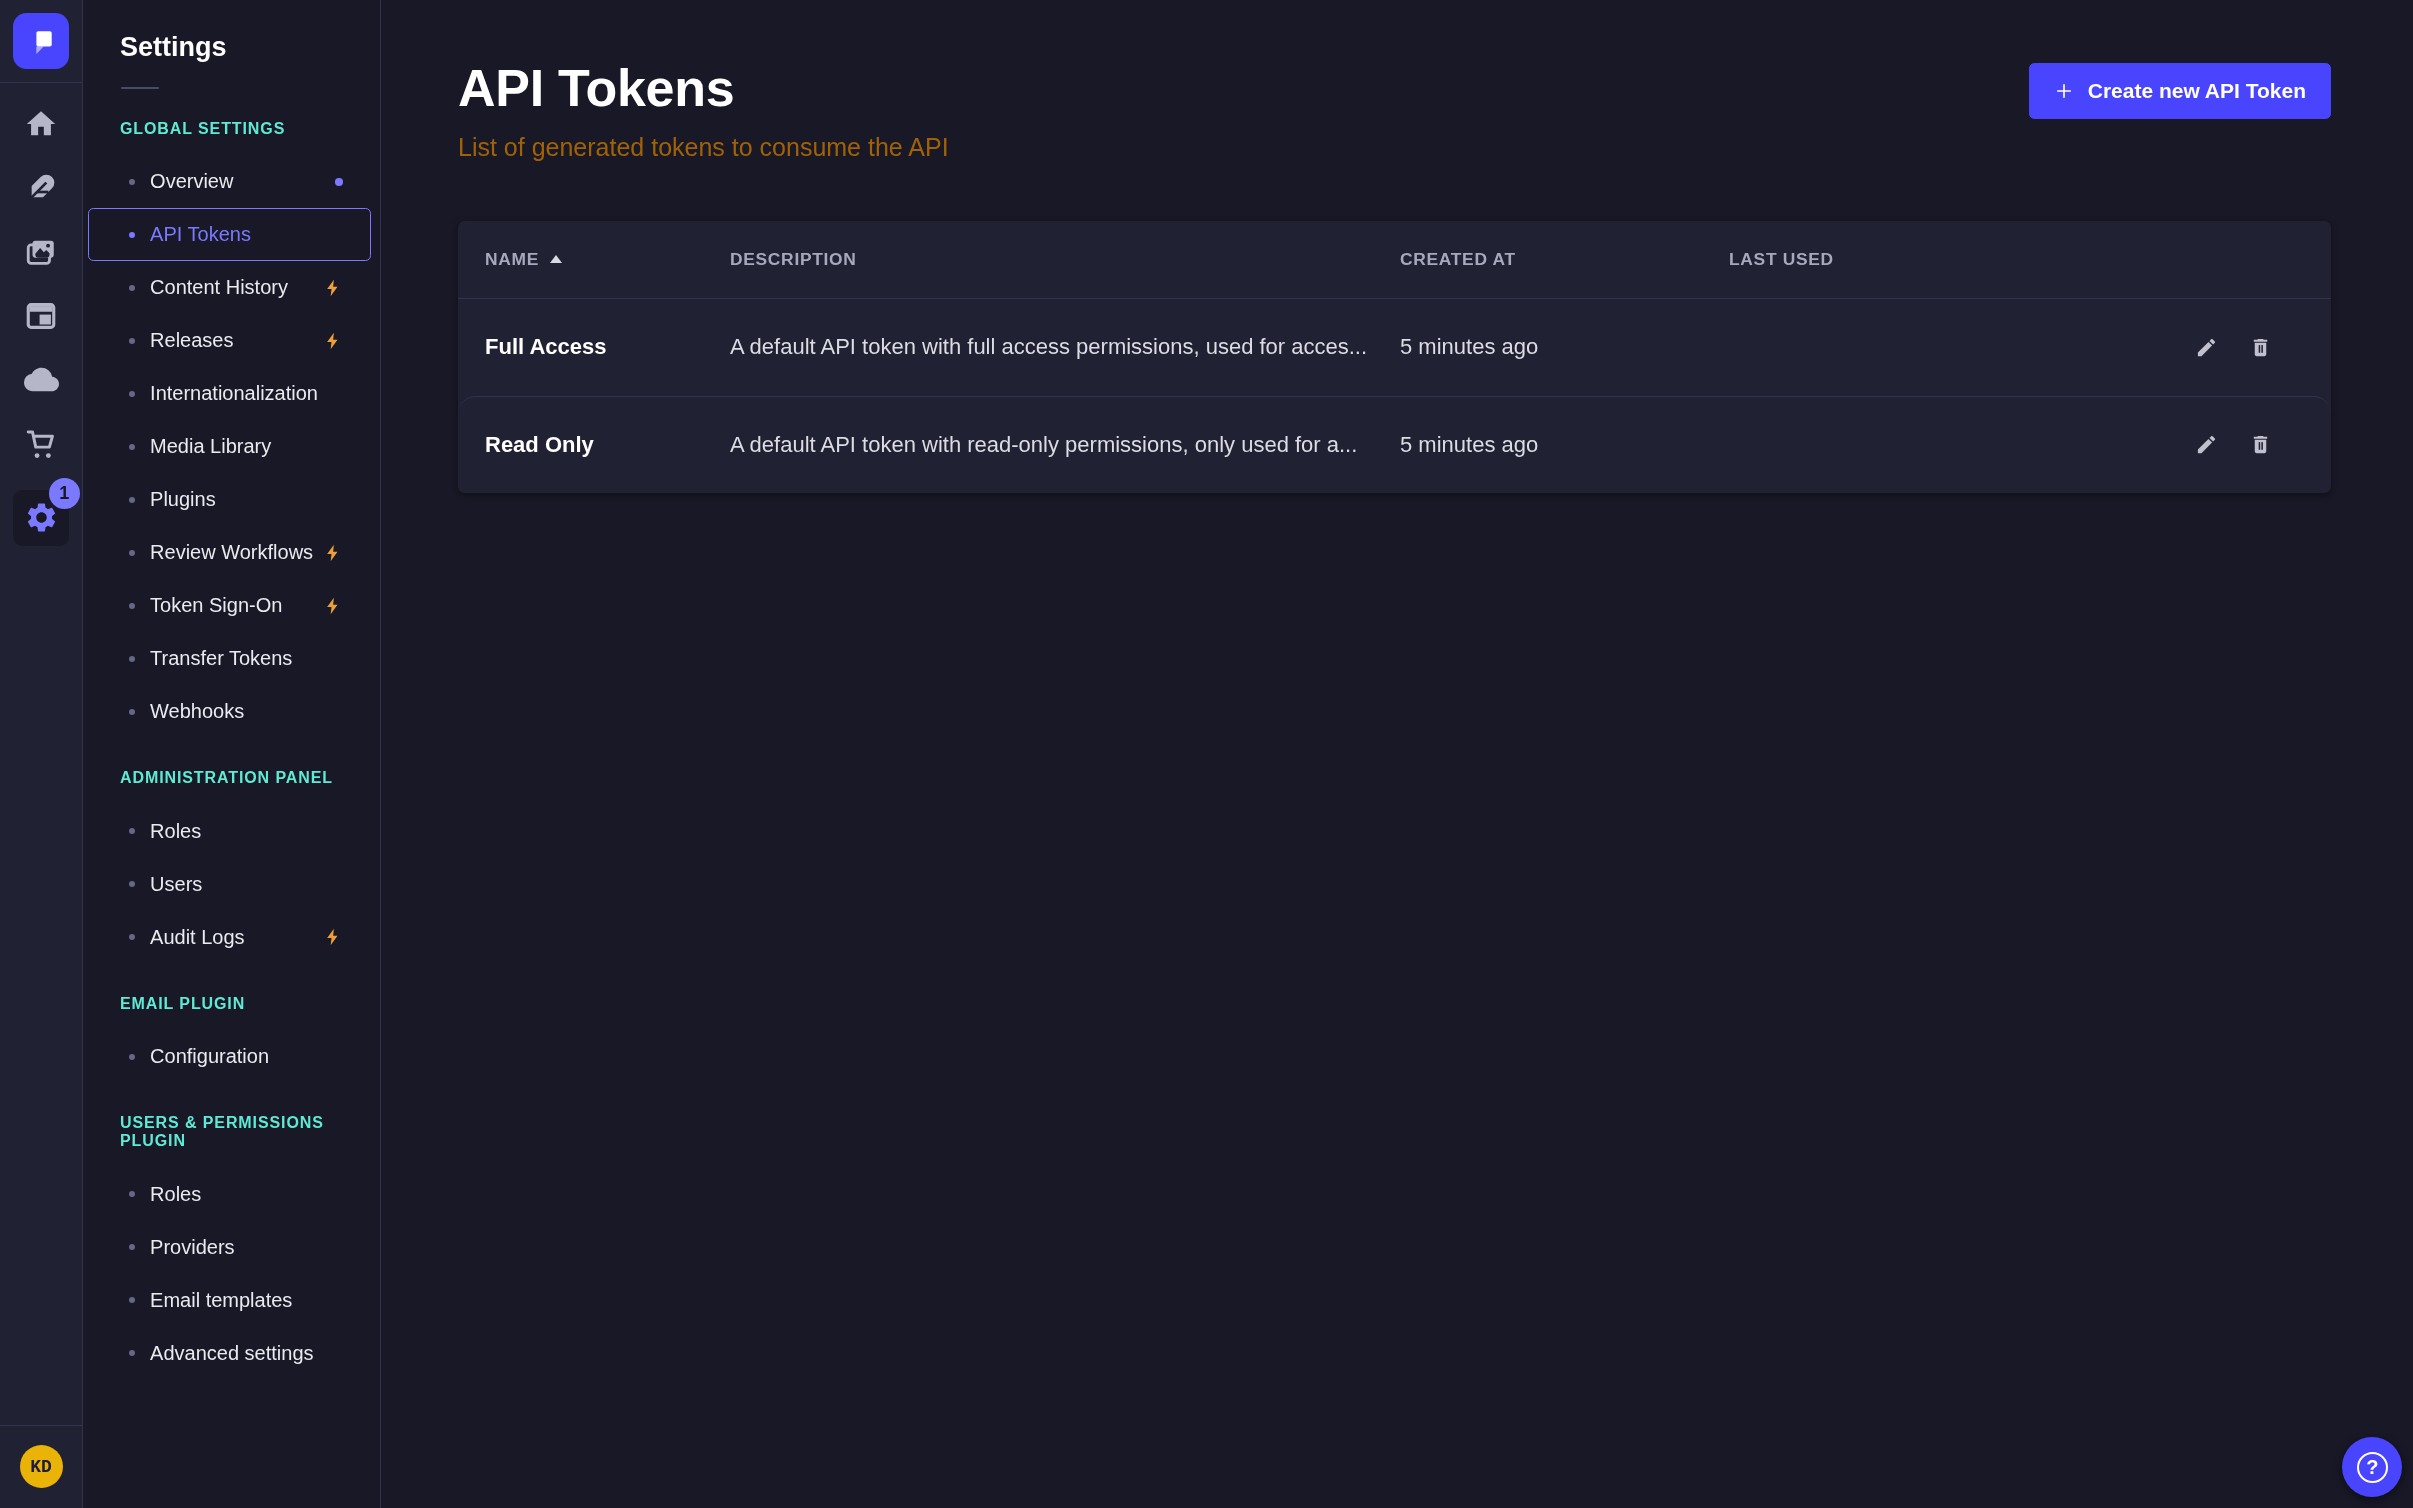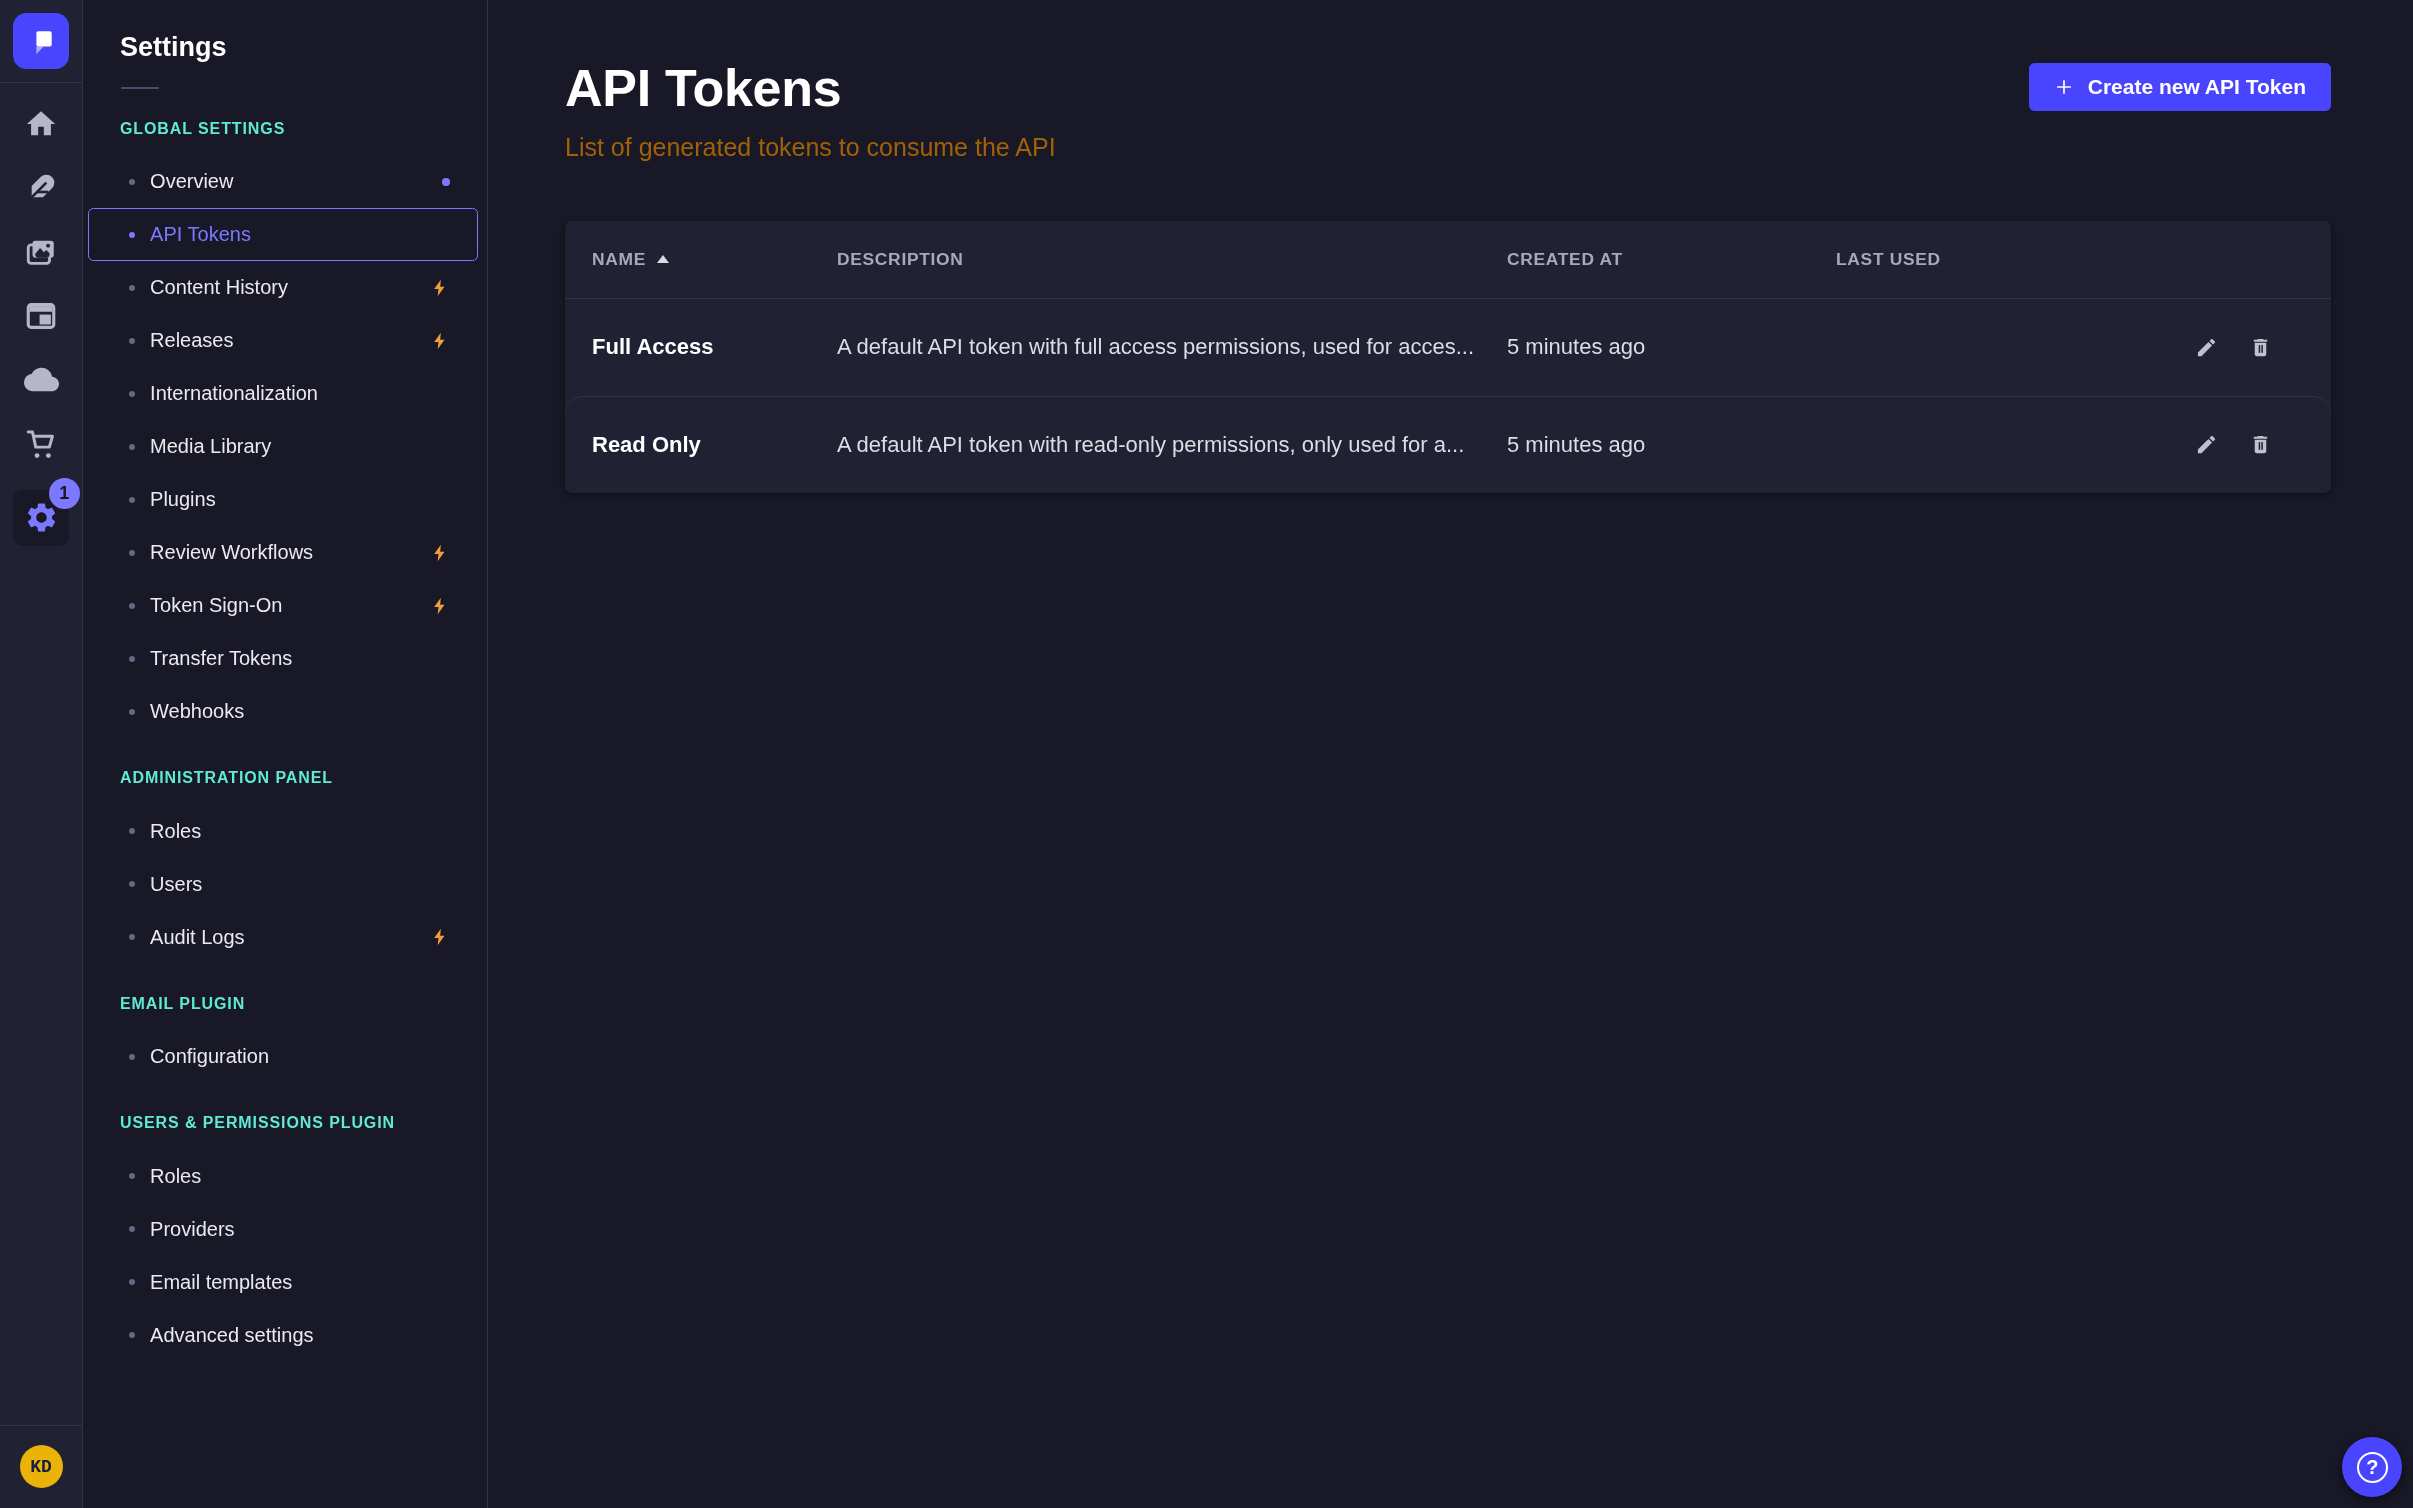--- a/index.html
+++ b/index.html
@@ -25,21 +25,21 @@
   .gear-badge { position:absolute; top:-12px; right:-10.7px; width:31px; height:31px;
                 border-radius:50%; background:#7b79ff; color:#181826; font-size:18px;
                 font-weight:700; display:flex; align-items:center; justify-content:center; }
   .rail-bottom { margin-top:auto; width:100%; display:flex; flex-direction:column; align-items:center; }
   .avatar-btn { width:43px; height:43px; border-radius:50%; background:#eab308; color:#1d1d42;
                 font-size:18px; font-weight:700; display:flex; align-items:center;
                 justify-content:center; border:none; margin:19px 0 20px; cursor:pointer;
                 font-family:Liberation Mono, monospace; }
 
   
-  .subnav { width:405px; background:#181826; border-right:0.7px solid #32324d;
+  .subnav { width:298px; background:#181826; border-right:0.7px solid #32324d;
             padding-top:32px; flex-shrink:0; }
   .subnav-title { margin-left:37px; font-size:27px; font-weight:700; color:#ffffff; }
   .subnav-title-divider { width:38px; height:2px; border-radius:1.3px; background:#4a4a6a;
                           margin:24px 0 0 38px; }
   .section { margin-top:31px; }
   .section:first-of-type { margin-top:35px; }
   .section-label { margin-left:37px; font-size:16px; font-weight:700; letter-spacing:0.9px;
                    color:#5eead4; }
   .items { margin:17.4px 9.4px 0 5.4px; }
   .item { display:flex; align-items:center; height:53px; padding:0 27px 0 40px;
@@ -50,21 +50,21 @@
   .item.active .bullet { background:#7b79ff; }
   .ndot { margin-left:auto; width:7.4px; height:7.4px; border-radius:50%; background:#7b79ff; }
   .bolt { margin-left:auto; color:#ee9f3c; display:flex; }
 
   
   .main { flex:1; padding:58px 82px 0 77px; }
   .page-header { display:flex; justify-content:space-between; align-items:flex-start; }
   .page-title { font-size:52px; font-weight:700; color:#ffffff; letter-spacing:-0.3px; }
   .page-subtitle { margin-top:14.7px; font-size:25px; color:#a16207; }
   .create-btn { display:flex; align-items:center; gap:13.4px; background:#4945ff;
-                border:0.7px solid #4945ff; border-radius:5.4px; height:48px; padding:0 24px;
+                border:0.7px solid #4945ff; border-radius:5.4px; height:56px; padding:0 24px;
                 color:#ffffff; font-size:21px; font-weight:600; margin-top:5.4px; cursor:pointer;
                 font-family:"Liberation Sans", sans-serif; }
 
   
   .card { margin-top:59px; background:#212134; border-radius:6.7px;
           box-shadow:0 2px 6.7px rgba(0,0,0,.35); }
   .thead, .trow { display:grid; grid-template-columns:245px 670px 329px 349px 1fr;
                   align-items:center; padding:0 27px; }
   .thead { height:78px; border-bottom:0.7px solid #32324d; }
   .th { font-size:17.4px; font-weight:700; letter-spacing:0.7px; color:#a8a8bd; display:flex;

